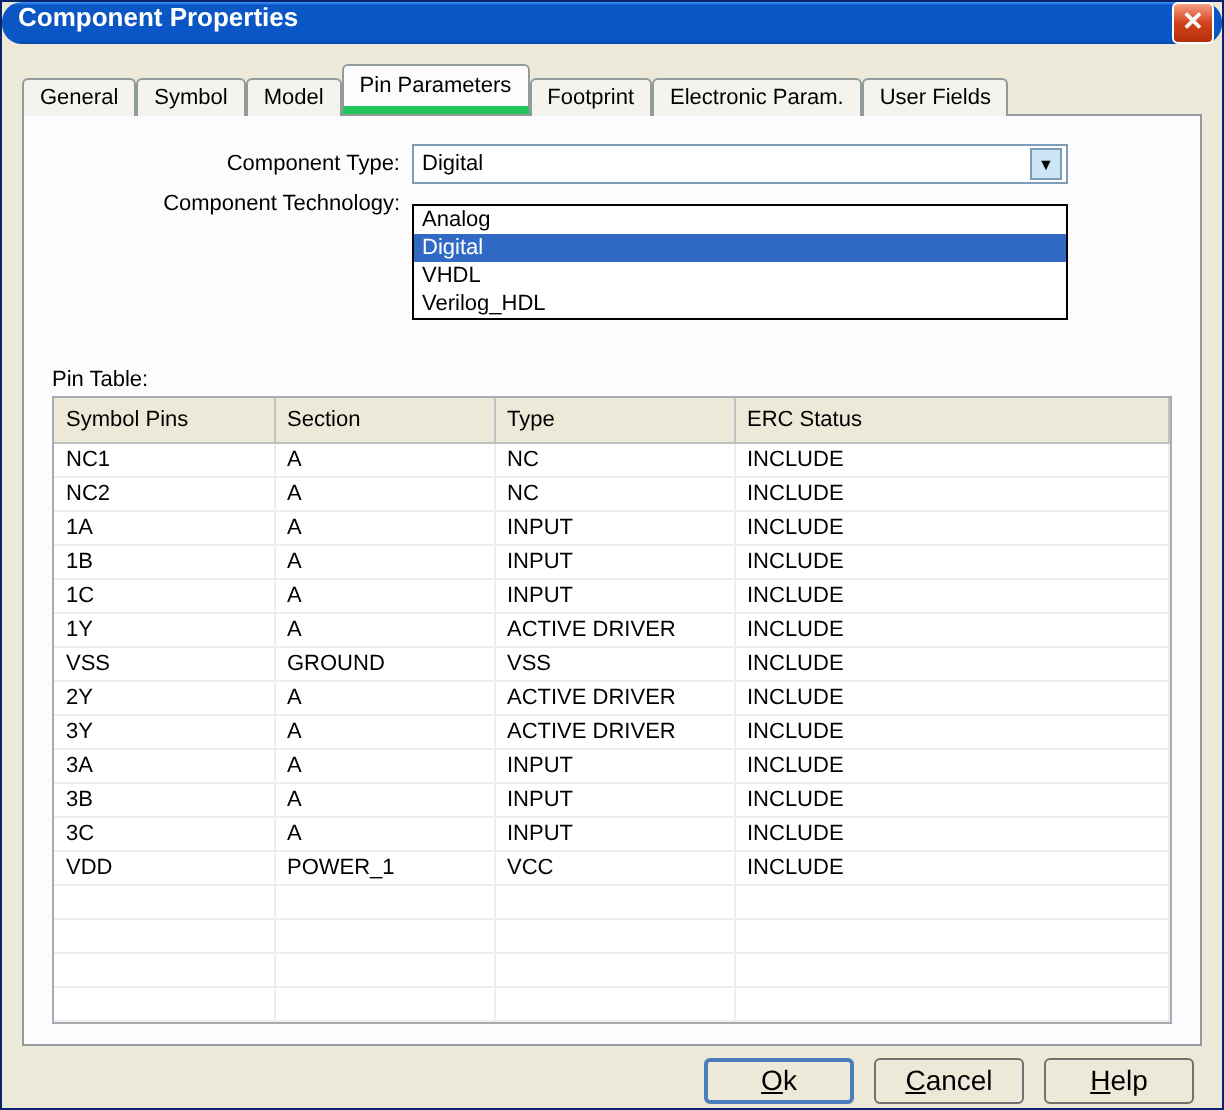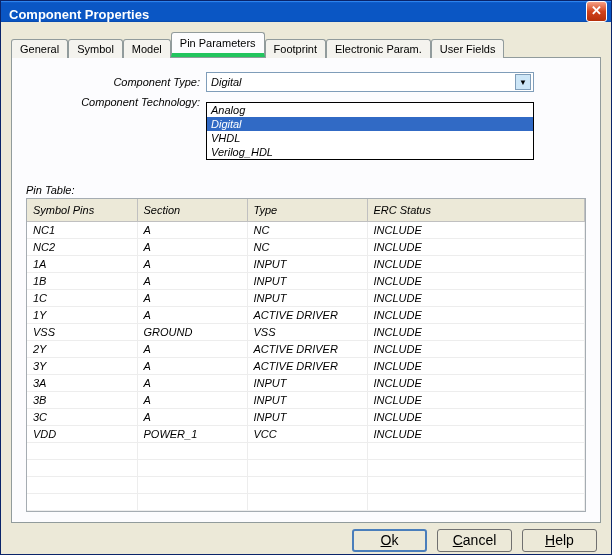--- a/index.html
+++ b/index.html
@@ -17,25 +17,26 @@
     height: 555px;
     border: 1px solid #0a246a;
     background: #ece9d8;
     display: flex;
     flex-direction: column;
   }
   .titlebar {
     height: 40px;
     background: linear-gradient(to bottom, #3a95ff 0%, #0a56c4 8%, #0a56c4 92%, #0848a8 100%);
     display: flex;
-    align-items: flex-end;
+    align-items: flex-start;
     padding: 0 4px 0 8px;
     color: #fff;
     font-weight: bold;
     font-size: 13px;
+    border-radius: 10px;
   }
   .titlebar .title { flex: 1; }
   .closebtn {
     width: 21px; height: 21px;
     background: linear-gradient(to bottom, #f6a086, #d1431c 50%, #b52f0a);
     border: 1px solid #fff;
     border-radius: 3px;
     color: #fff;
     font-weight: bold;
     font-size: 13px;
@@ -80,21 +81,20 @@
   }
   .tabpanel {
     border: 1px solid #919b9c;
     background: #fcfcfe;
     flex: 1;
     padding: 14px 14px 10px 14px;
     display: flex;
     flex-direction: column;
     position: relative;
     z-index: 1;
-    font-style: italic;
   }
   .formrow {
     display: flex;
     align-items: center;
     margin-bottom: 4px;
   }
   .formrow label {
     width: 180px;
     text-align: right;
     padding-right: 6px;

